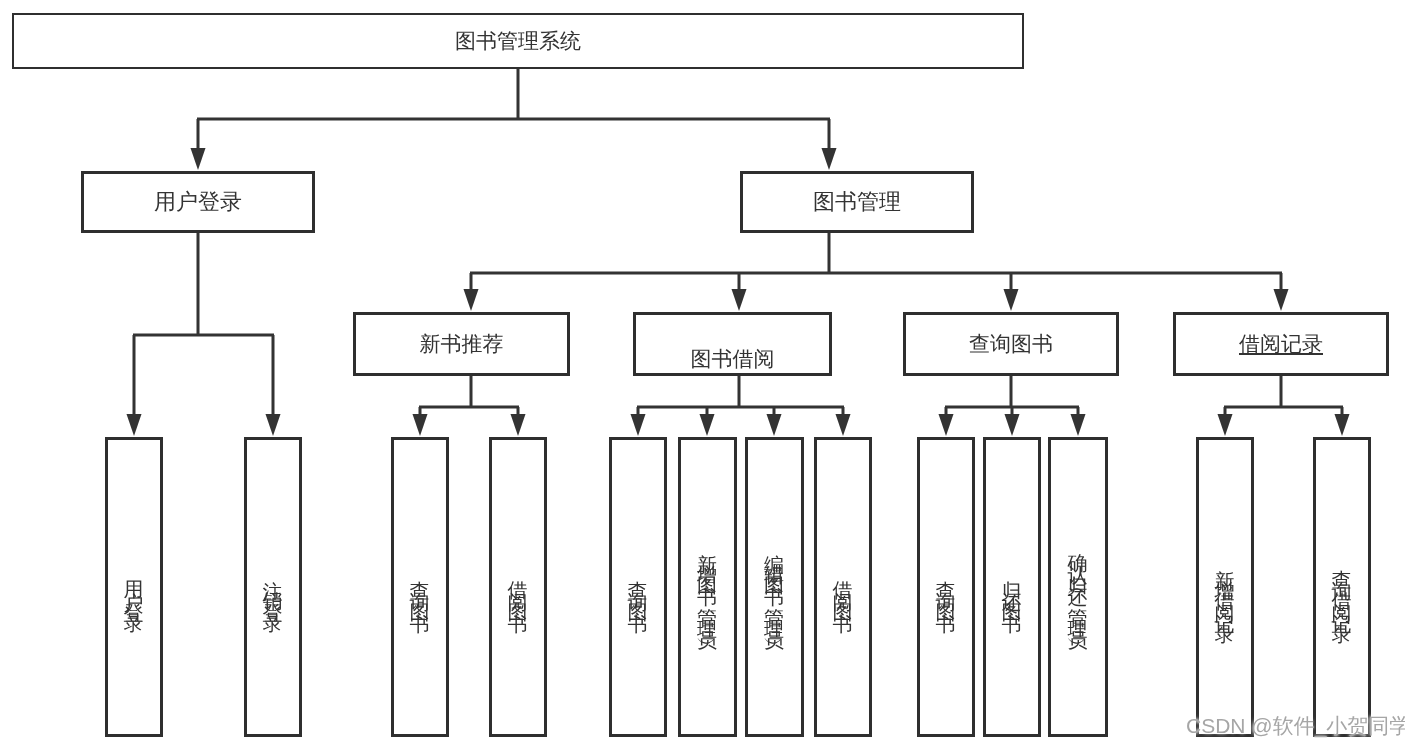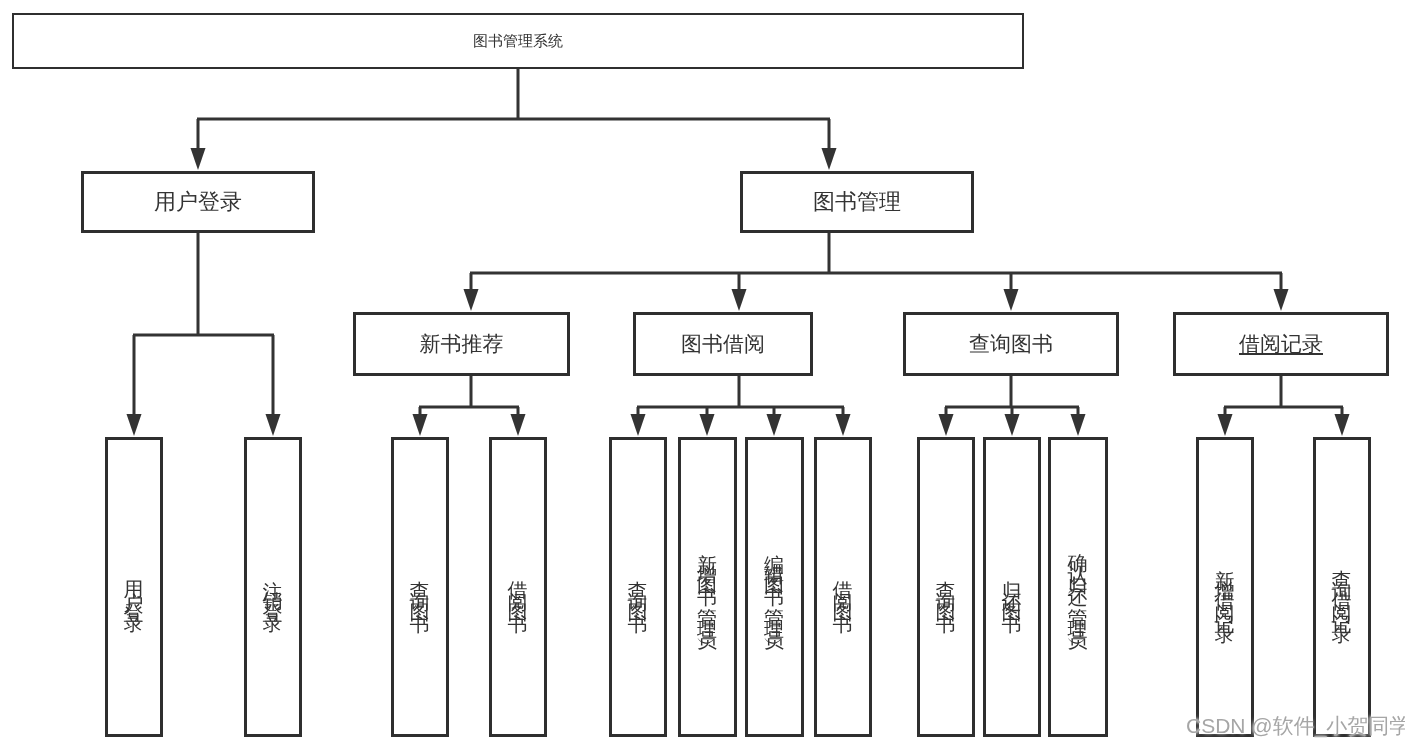--- a/index.html
+++ b/index.html
@@ -30,21 +30,21 @@
     display: flex;
     align-items: center;
     justify-content: center;
     z-index: 1;
     text-align: center;
   }
   .root {
     left: 12px; top: 13px;
     width: 1012px; height: 56px;
     border-width: 2px;
-    font-size: 15px;
+    font-size: 21px;
   }
   .lvl2 {
     top: 171px; height: 62px; width: 234px;
     font-size: 22px;
   }
   .lvl3 {
     top: 312px; height: 64px;
     font-size: 21px;
   }
   .leaf {
@@ -126,21 +126,21 @@
   <div class="box lvl2" style="left:81px;">
     <span>用户登录</span>
   </div>
   <div class="box lvl2" style="left:712px;margin-left:28px;">
     <span>图书管理</span>
   </div>
 
   <div class="box lvl3" style="left:353px;width:217px;">
     <span>新书推荐</span>
   </div>
-  <div class="box lvl3" style="left:633px;width:180px;">
+  <div class="box lvl3" style="left:633px;width:199px;align-items:flex-end;">
     <span>图书借阅</span>
   </div>
   <div class="box lvl3" style="left:903px;width:216px;">
     <span>查询图书</span>
   </div>
   <div class="box lvl3" style="left:1173px;width:216px;text-decoration:underline;">
     <span>借阅记录</span>
   </div>
 
   <div class="box leaf" style="left:105px;">

